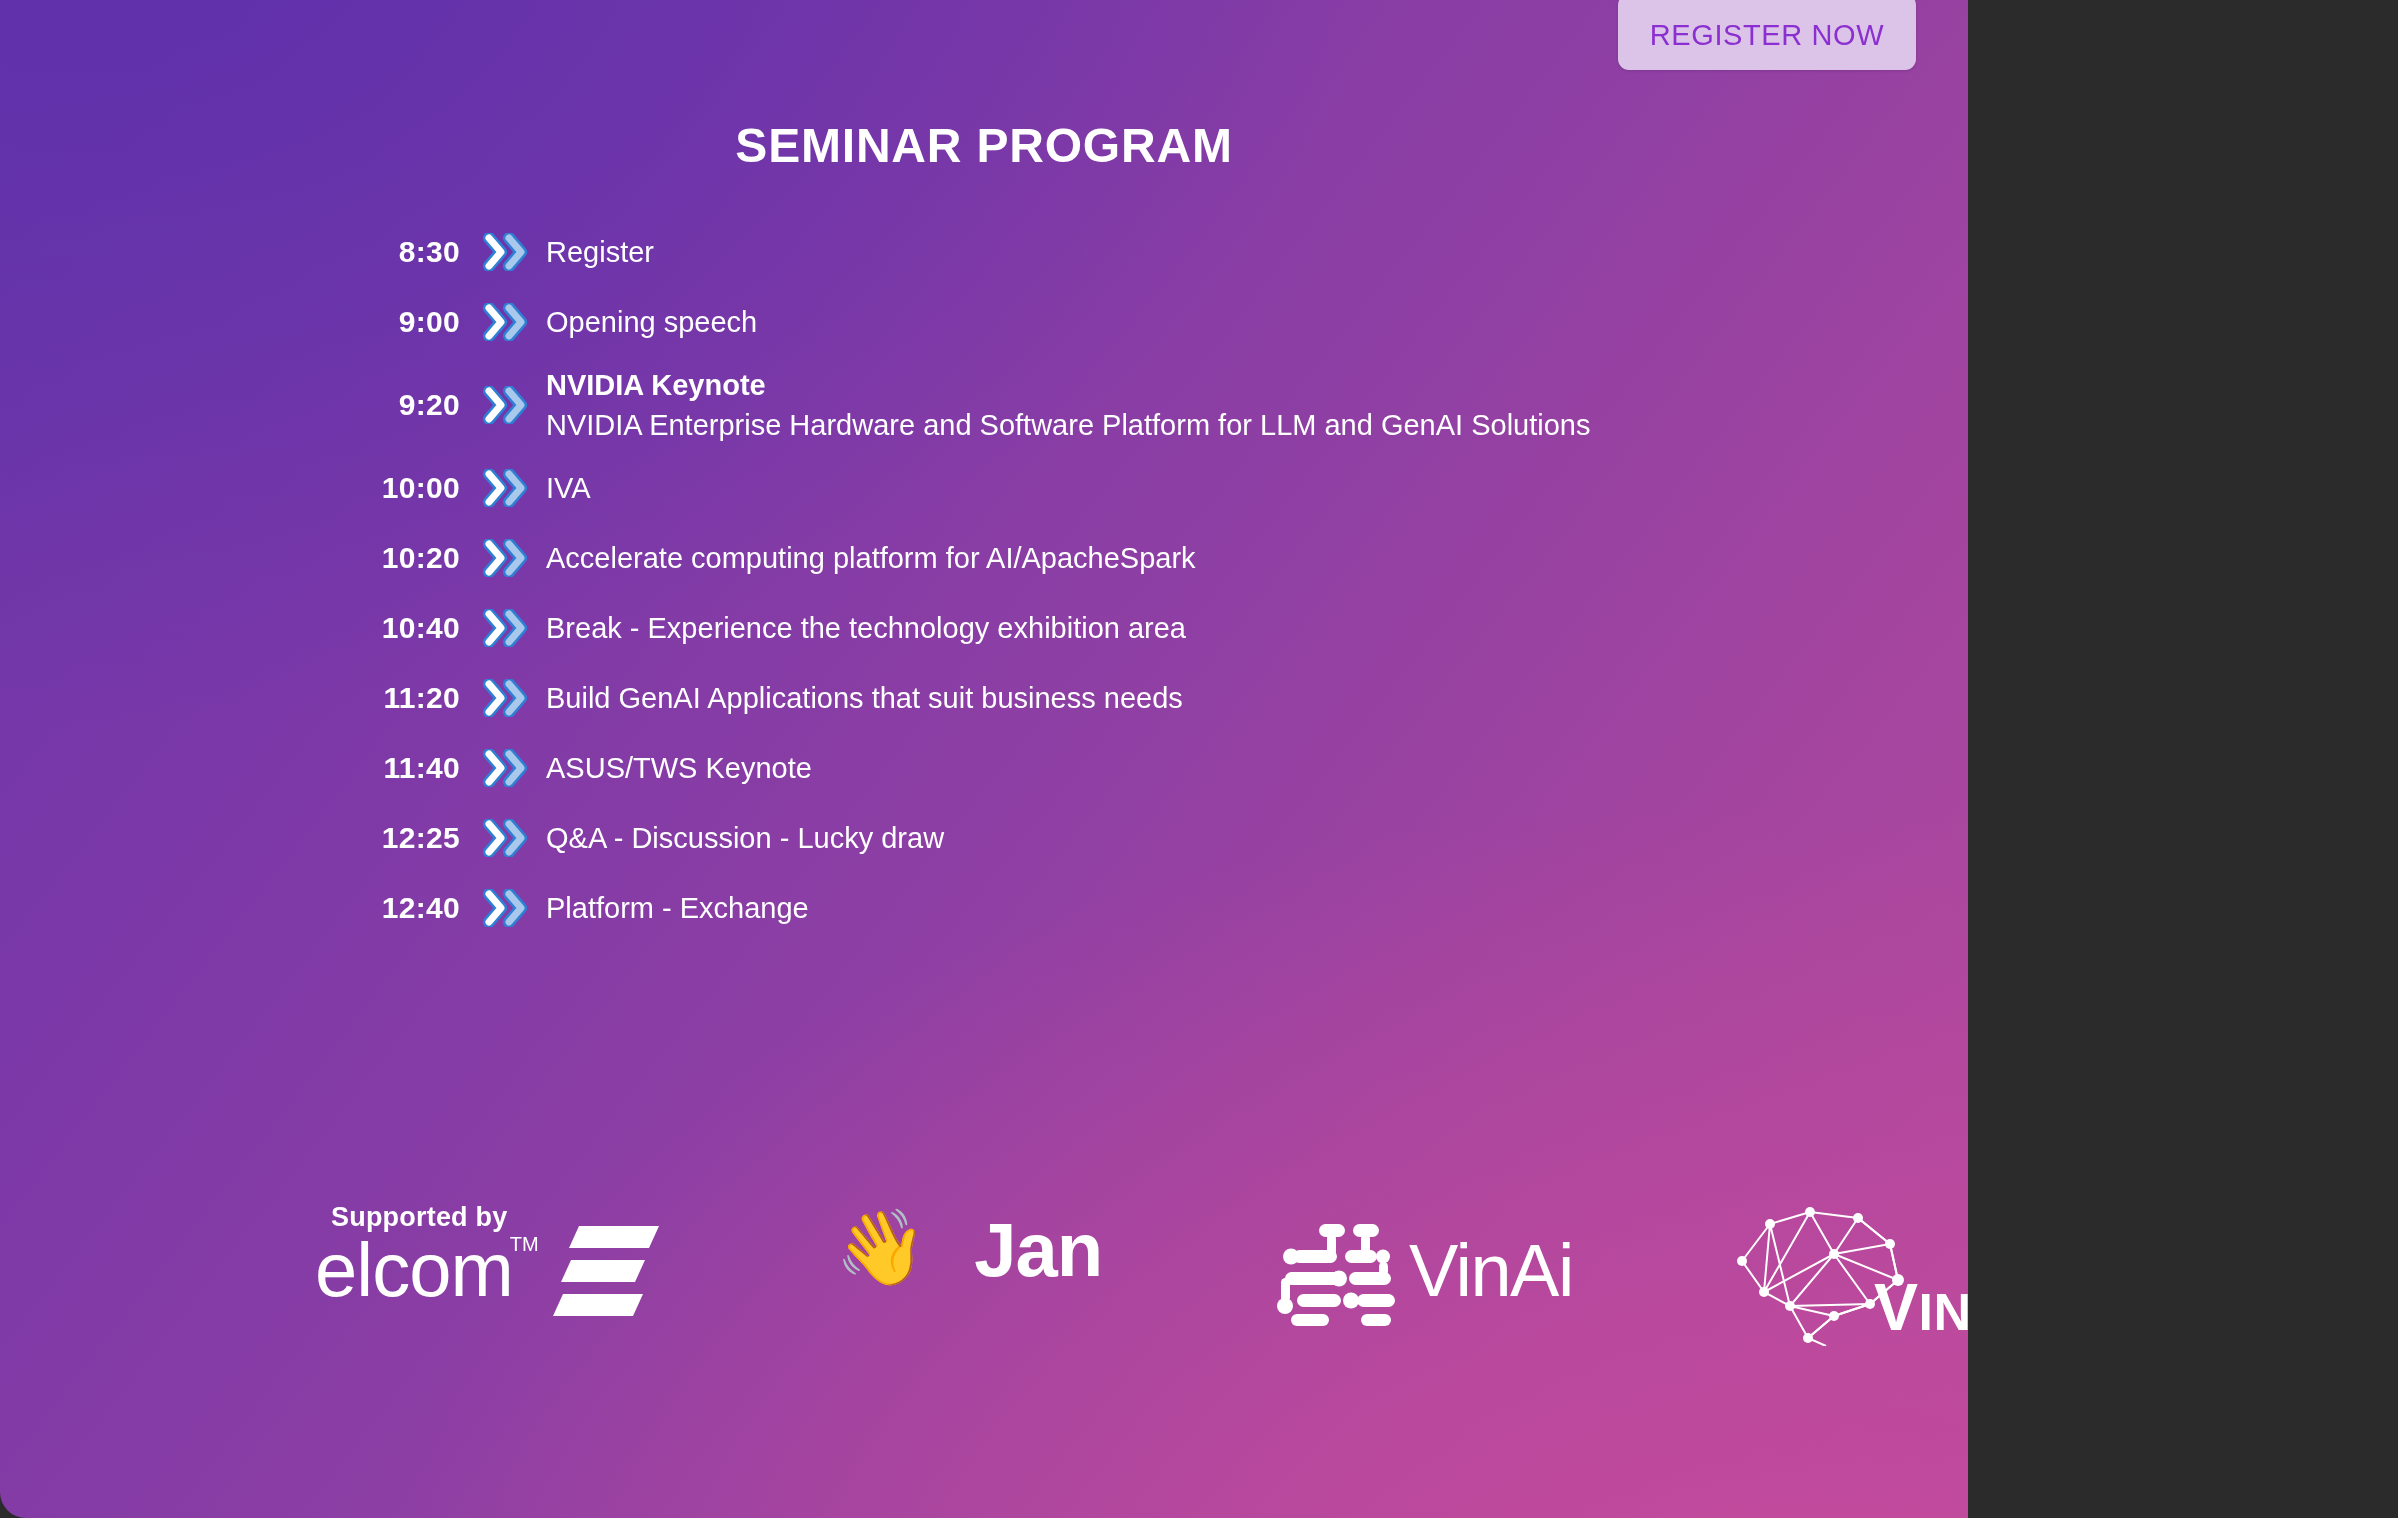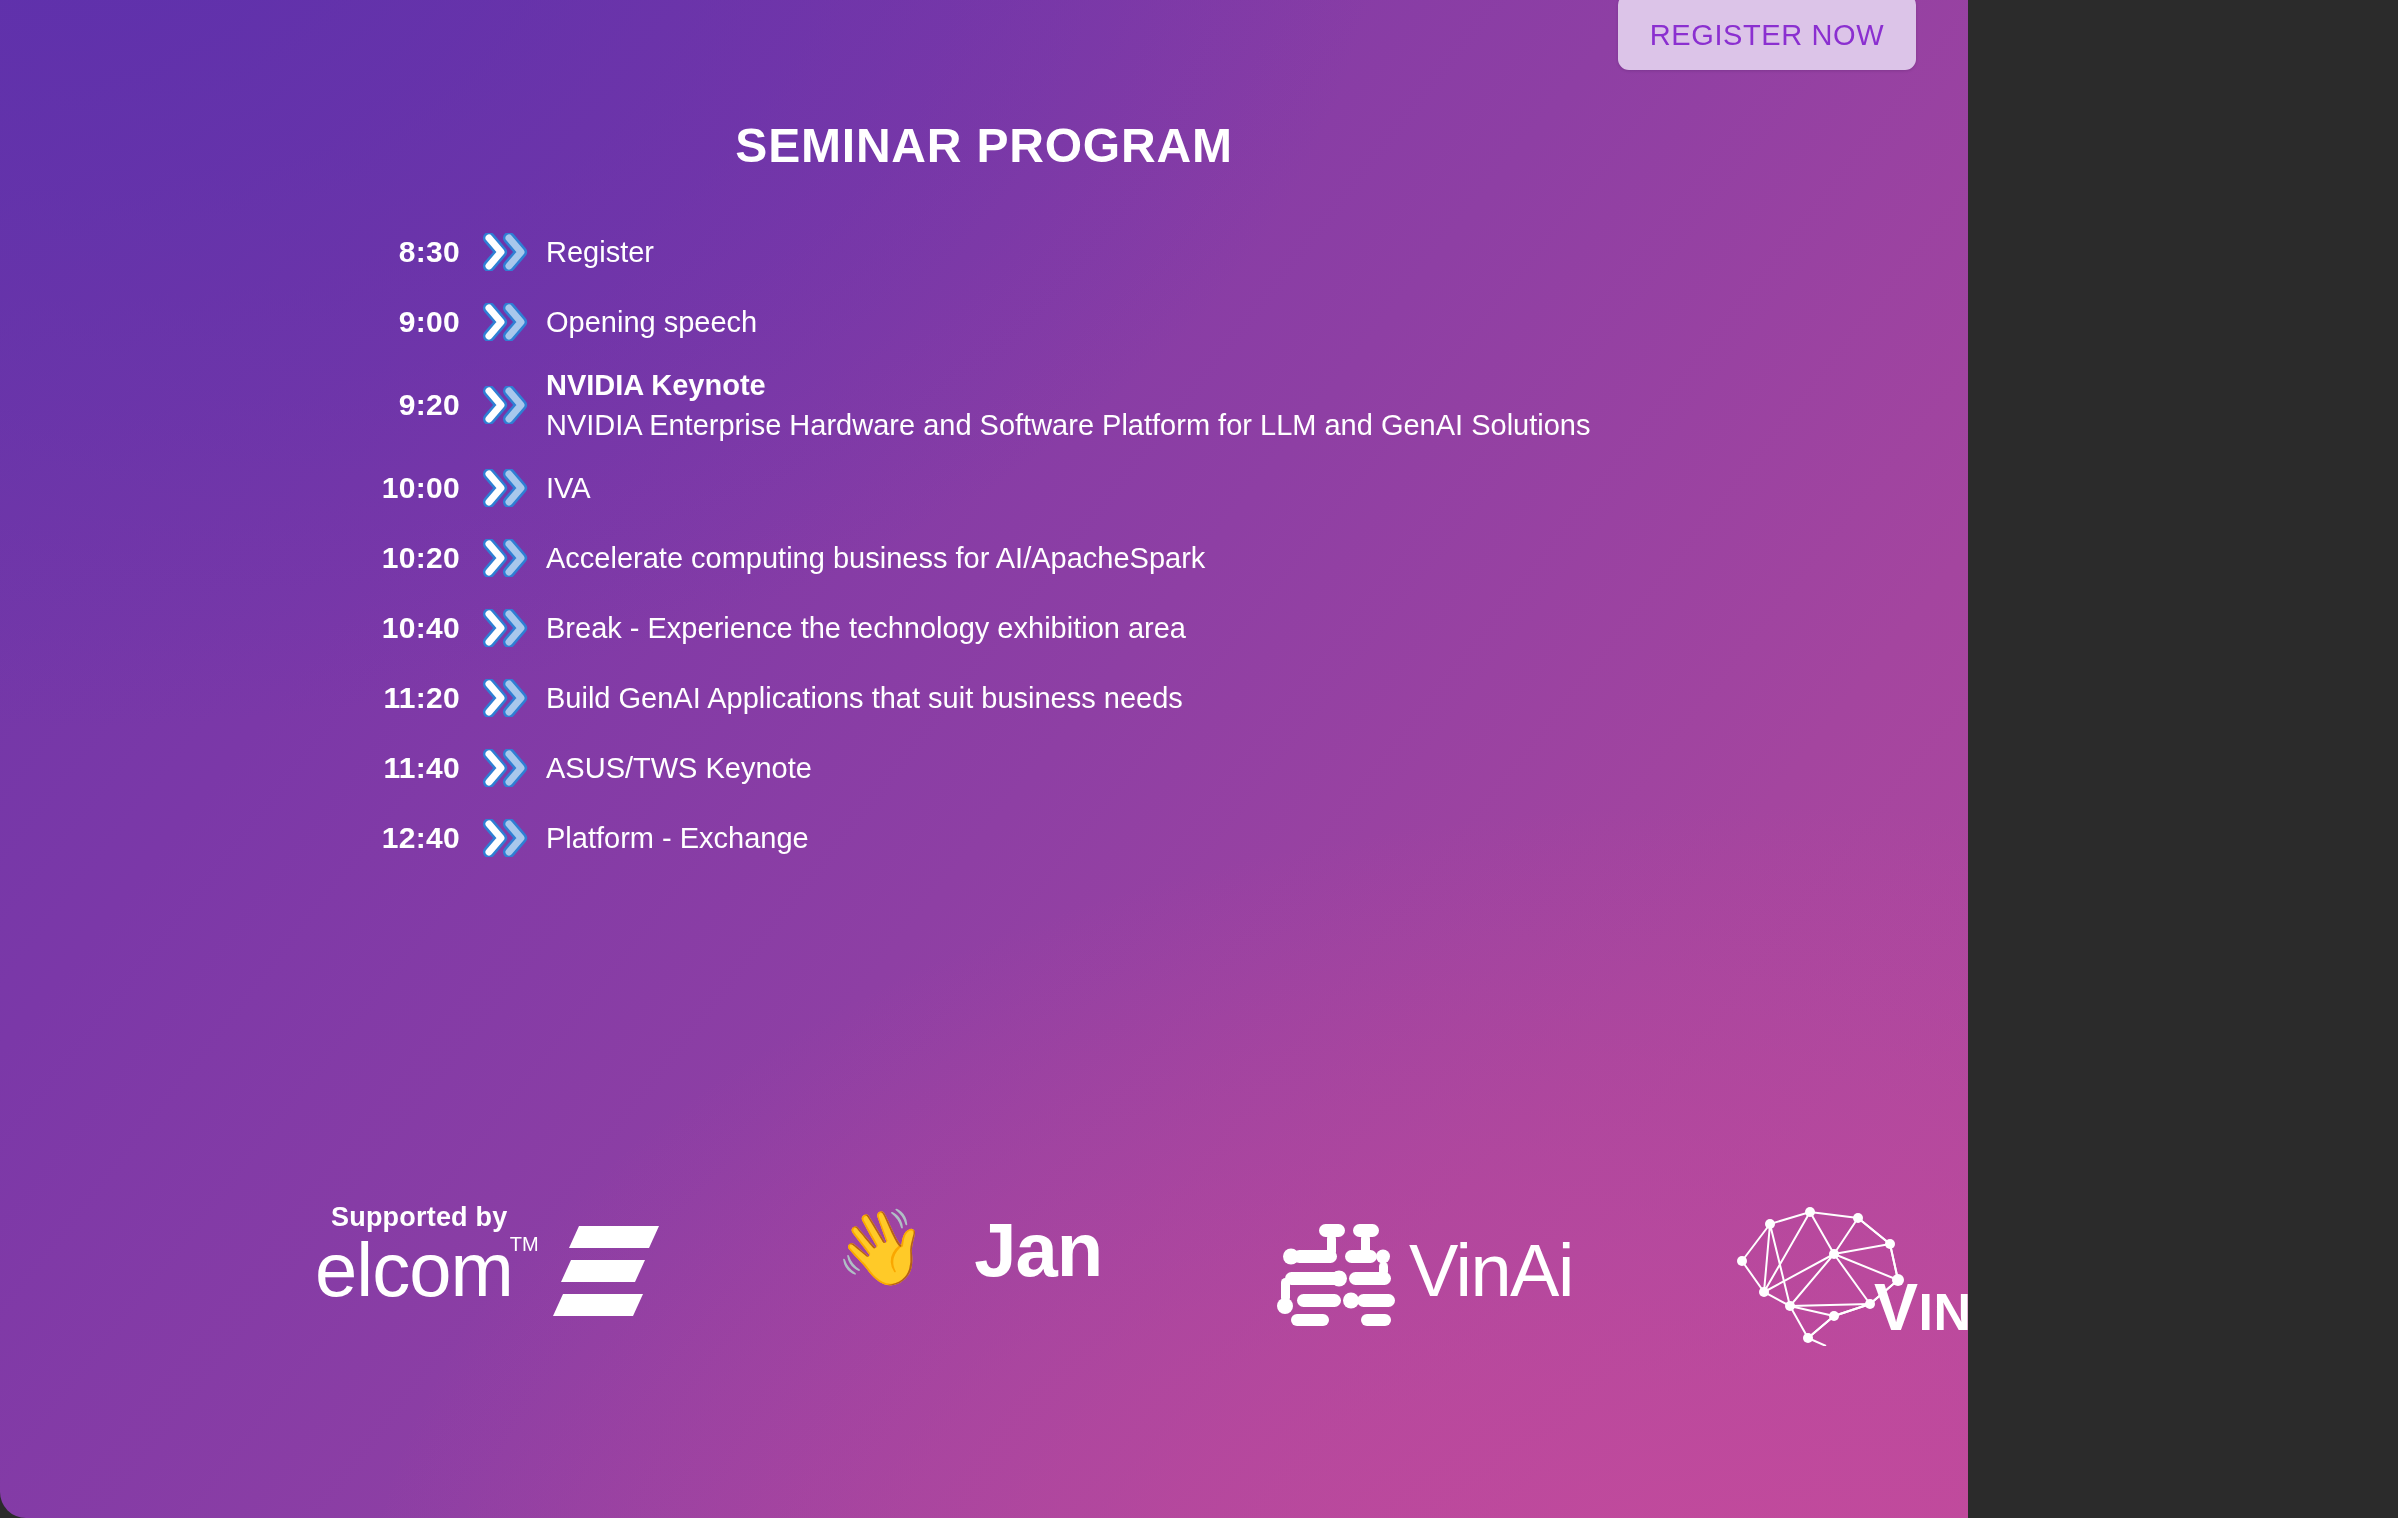--- a/index.html
+++ b/index.html
@@ -236,21 +236,21 @@
       <div class="row">
         <div class="row-time">10:20</div>
         <div class="row-chevron">
           <svg class="chev-svg" viewBox="0 0 46 38" width="46" height="38">
   <path d="M6 5 L18 19 L6 33" fill="none" stroke="#2f7fd4" stroke-width="12" stroke-linecap="round" stroke-linejoin="round"></path>
   <path d="M26 5 L38 19 L26 33" fill="none" stroke="#2f7fd4" stroke-width="12" stroke-linecap="round" stroke-linejoin="round"></path>
   <path d="M6 5 L18 19 L6 33" fill="none" stroke="#ffffff" stroke-width="7" stroke-linecap="round" stroke-linejoin="round"></path>
   <path d="M26 5 L38 19 L26 33" fill="none" stroke="#a8c8ec" stroke-width="7" stroke-linecap="round" stroke-linejoin="round"></path>
 </svg>
         </div>
-        <div class="row-text">Accelerate computing business for AI/ApacheSpark</div>
+        <div class="row-text">Accelerate computing platform for AI/ApacheSpark</div>
       </div>
       <div class="row">
         <div class="row-time">10:40</div>
         <div class="row-chevron">
           <svg class="chev-svg" viewBox="0 0 46 38" width="46" height="38">
   <path d="M6 5 L18 19 L6 33" fill="none" stroke="#2f7fd4" stroke-width="12" stroke-linecap="round" stroke-linejoin="round"></path>
   <path d="M26 5 L38 19 L26 33" fill="none" stroke="#2f7fd4" stroke-width="12" stroke-linecap="round" stroke-linejoin="round"></path>
   <path d="M6 5 L18 19 L6 33" fill="none" stroke="#ffffff" stroke-width="7" stroke-linecap="round" stroke-linejoin="round"></path>
   <path d="M26 5 L38 19 L26 33" fill="none" stroke="#a8c8ec" stroke-width="7" stroke-linecap="round" stroke-linejoin="round"></path>
 </svg>
@@ -273,20 +273,32 @@
         <div class="row-time">11:40</div>
         <div class="row-chevron">
           <svg class="chev-svg" viewBox="0 0 46 38" width="46" height="38">
   <path d="M6 5 L18 19 L6 33" fill="none" stroke="#2f7fd4" stroke-width="12" stroke-linecap="round" stroke-linejoin="round"></path>
   <path d="M26 5 L38 19 L26 33" fill="none" stroke="#2f7fd4" stroke-width="12" stroke-linecap="round" stroke-linejoin="round"></path>
   <path d="M6 5 L18 19 L6 33" fill="none" stroke="#ffffff" stroke-width="7" stroke-linecap="round" stroke-linejoin="round"></path>
   <path d="M26 5 L38 19 L26 33" fill="none" stroke="#a8c8ec" stroke-width="7" stroke-linecap="round" stroke-linejoin="round"></path>
 </svg>
         </div>
         <div class="row-text">ASUS/TWS Keynote</div>
+      </div>
+      <div class="row">
+        <div class="row-time">12:25</div>
+        <div class="row-chevron">
+          <svg class="chev-svg" viewBox="0 0 46 38" width="46" height="38">
+  <path d="M6 5 L18 19 L6 33" fill="none" stroke="#2f7fd4" stroke-width="12" stroke-linecap="round" stroke-linejoin="round"></path>
+  <path d="M26 5 L38 19 L26 33" fill="none" stroke="#2f7fd4" stroke-width="12" stroke-linecap="round" stroke-linejoin="round"></path>
+  <path d="M6 5 L18 19 L6 33" fill="none" stroke="#ffffff" stroke-width="7" stroke-linecap="round" stroke-linejoin="round"></path>
+  <path d="M26 5 L38 19 L26 33" fill="none" stroke="#a8c8ec" stroke-width="7" stroke-linecap="round" stroke-linejoin="round"></path>
+</svg>
+        </div>
+        <div class="row-text">Q&amp;A - Discussion - Lucky draw</div>
       </div>
       <div class="row">
         <div class="row-time">12:40</div>
         <div class="row-chevron">
           <svg class="chev-svg" viewBox="0 0 46 38" width="46" height="38">
   <path d="M6 5 L18 19 L6 33" fill="none" stroke="#2f7fd4" stroke-width="12" stroke-linecap="round" stroke-linejoin="round"></path>
   <path d="M26 5 L38 19 L26 33" fill="none" stroke="#2f7fd4" stroke-width="12" stroke-linecap="round" stroke-linejoin="round"></path>
   <path d="M6 5 L18 19 L6 33" fill="none" stroke="#ffffff" stroke-width="7" stroke-linecap="round" stroke-linejoin="round"></path>
   <path d="M26 5 L38 19 L26 33" fill="none" stroke="#a8c8ec" stroke-width="7" stroke-linecap="round" stroke-linejoin="round"></path>
 </svg>

